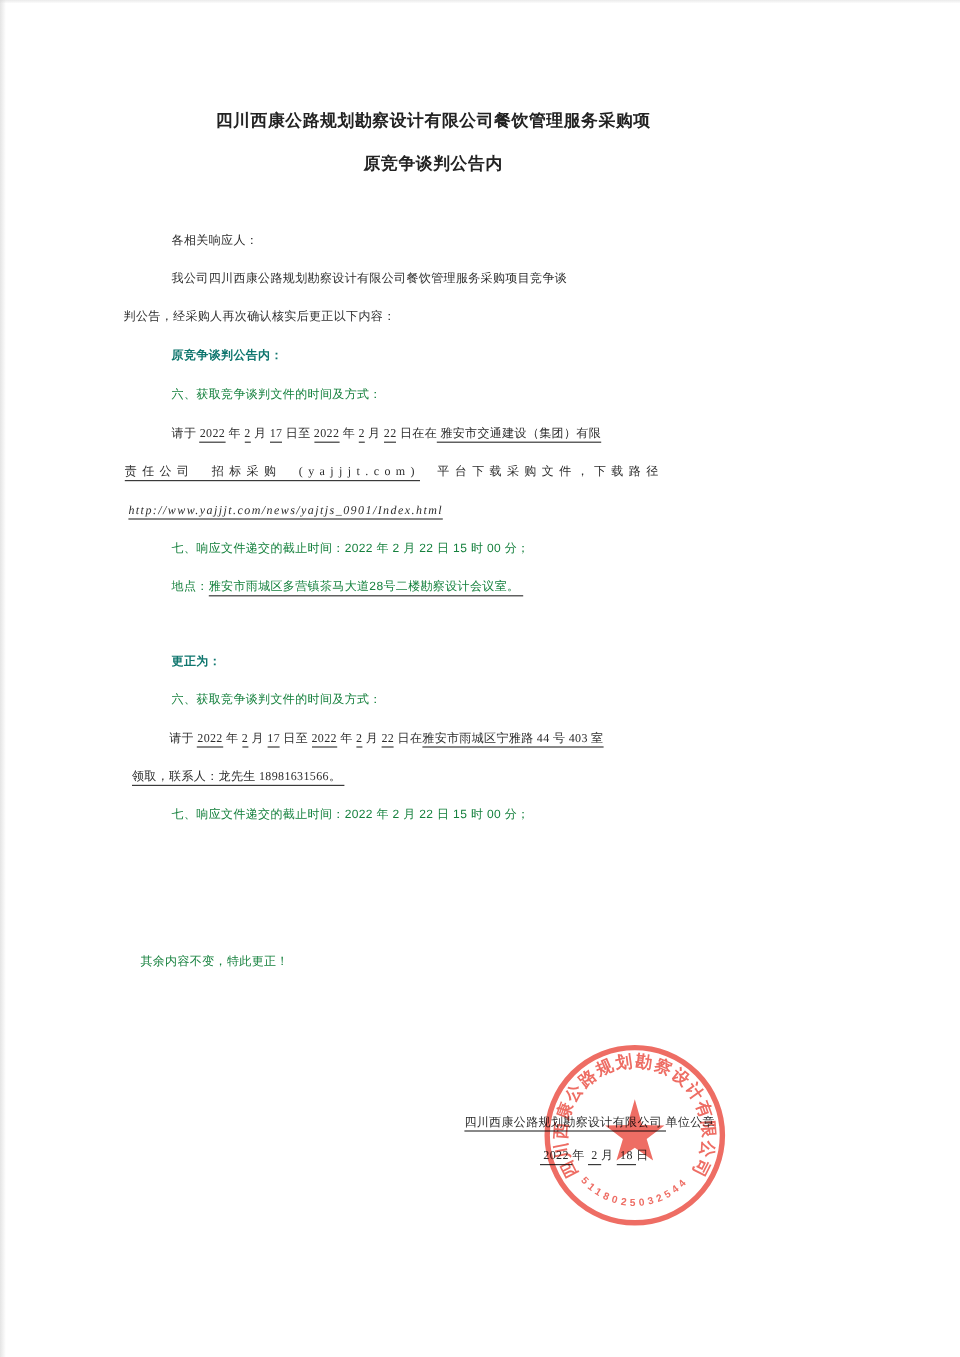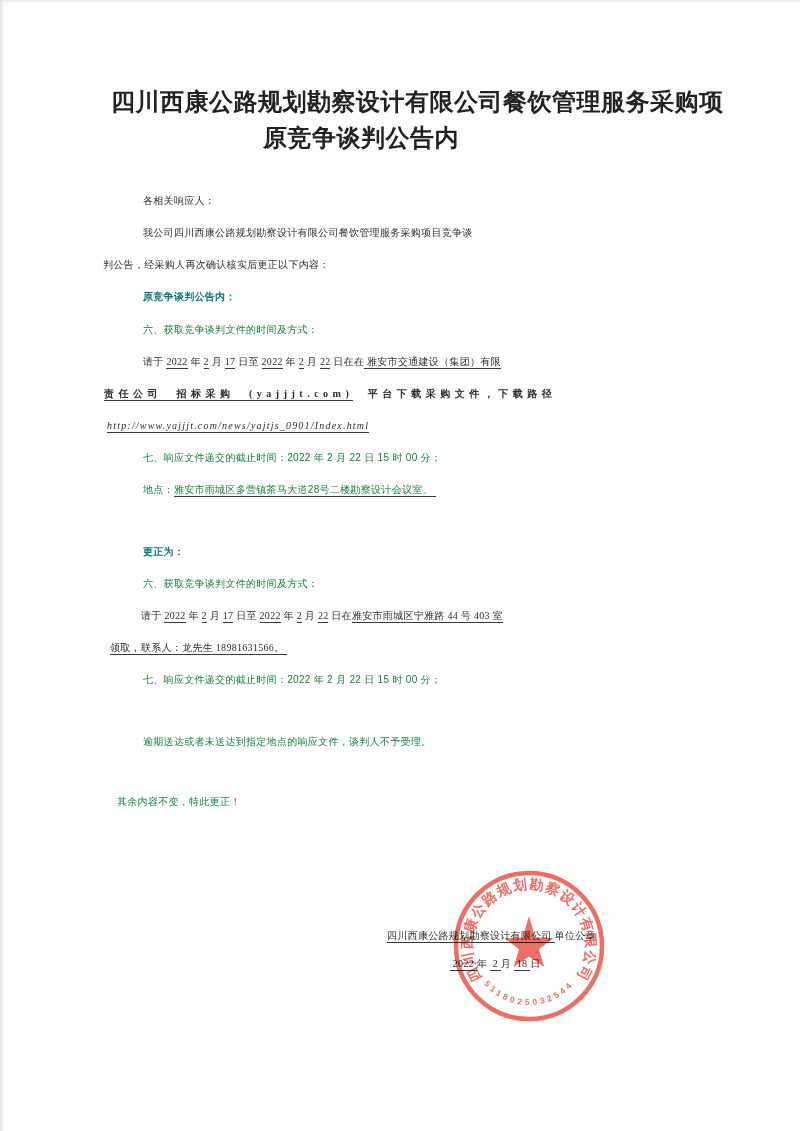--- a/index.html
+++ b/index.html
@@ -16,32 +16,32 @@
     background:linear-gradient(to right,#cfcfcf,rgba(255,255,255,0));
     opacity:.55;
   }
   .edge-top{
     position:absolute;left:0;top:0;width:800px;height:3px;
     background:linear-gradient(to bottom,#d6d6d6,rgba(255,255,255,0));
     opacity:.5;
   }
   .title{
     position:absolute;left:111px;width:500px;
-    text-align:center;font-weight:bold;font-size:24px;line-height:30px;
+    text-align:center;font-weight:bold;font-size:14px;line-height:30px;
     letter-spacing:.5px;color:#222;white-space:pre;
   }
   .t1{top:87px}
   .t2{top:123px}
   .ln{
     position:absolute;font-size:10px;line-height:21px;
     white-space:pre;letter-spacing:.3px;
   }
   .hei{font-family:"Liberation Sans","DejaVu Sans",sans-serif;color:#15803d;}
   .b{font-weight:bold;color:#0f766e;}
-  .sp{letter-spacing:4.5px;font-weight:bold;}
+  .sp{letter-spacing:4.5px;}
   .mono-url{letter-spacing:1.2px;font-style:italic;}
   .u{border-bottom:1.5px solid #3a3a3a;padding-bottom:1px;text-align:right;}
   .stamp{
     position:absolute;left:449px;top:866px;width:160px;height:160px;
     mix-blend-mode:multiply;opacity:.82;
   }
 </style>
 </head>
 <body>
 
@@ -62,21 +62,20 @@
   <div class="ln sp" style="top:383px;left:104px"><span class="u">责任公司　招标采购　(yajjjt.com)</span><span>　平台下载采购文件，下载路径</span></div>
   <div class="ln mono-url" style="top:415px;left:107px"><span class="u">http://www.yajjjt.com/news/yajtjs_0901/Index.html</span></div>
   <div class="ln hei" style="top:447px;left:143px"><span>七、响应文件递交的截止时间：2022 年 2 月 22 日 15 时 00 分；</span></div>
   <div class="ln hei" style="top:479px;left:143px"><span>地点：</span><span class="u">雅安市雨城区多营镇茶马大道28号二楼勘察设计会议室。 </span></div>
 
   <div class="ln b" style="top:541px;left:143px"><span>更正为：</span></div>
   <div class="ln hei" style="top:573px;left:143px"><span>六、获取竞争谈判文件的时间及方式：</span></div>
   <div class="ln" style="top:605px;left:141px"><span>请于 </span><span class="u">2022</span><span> 年 </span><span class="u">2</span><span> 月 </span><span class="u">17</span><span> 日至 </span><span class="u">2022</span><span> 年 </span><span class="u">2</span><span> 月 </span><span class="u">22</span><span> 日在</span><span class="u">雅安市雨城区宁雅路 44 号 403 室</span></div>
   <div class="ln" style="top:637px;left:110px"><span class="u">领取，联系人：龙先生 18981631566。 </span></div>
   <div class="ln hei" style="top:669px;left:143px"><span>七、响应文件递交的截止时间：2022 年 2 月 22 日 15 时 00 分；</span></div>
-  <div class="ln hei" style="top:731px;left:143px"><span>逾期送达或者未送达到指定地点的响应文件，谈判人不予受理。</span></div>
 
   <div class="ln hei" style="top:791px;left:117px"><span>其余内容不变，特此更正！</span></div>
 
   <div class="ln" style="top:925px;left:387px"><span class="u">四川西康公路规划勘察设计有限公司 </span><span>单位公章</span></div>
   <div class="ln" style="top:953px;left:450px"><span class="u"> 2022 </span><span>年 </span><span class="u"> 2 </span><span>月 </span><span class="u"> 18 </span><span>日</span></div>
 
   <svg class="stamp" viewBox="0 0 160 160">
     <circle cx="80" cy="80" r="73" fill="none" stroke="#ea4c41" stroke-width="4.5"></circle>
     <polygon fill="#ea4c41" points="80,50 86.1,71.6 104.7,72 89.9,83.2 95.3,101 80,90.4 64.7,101 70.1,83.2 55.3,72 73.9,71.6"></polygon>
     <defs>

